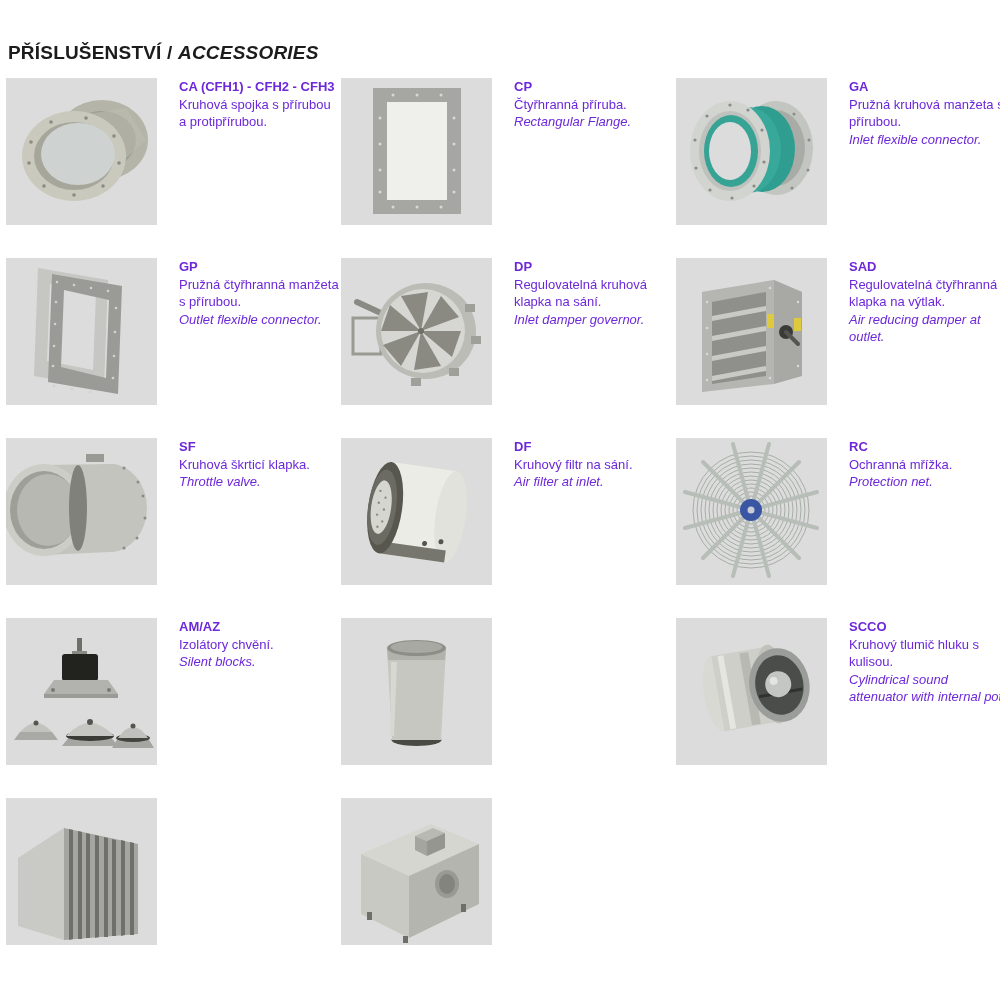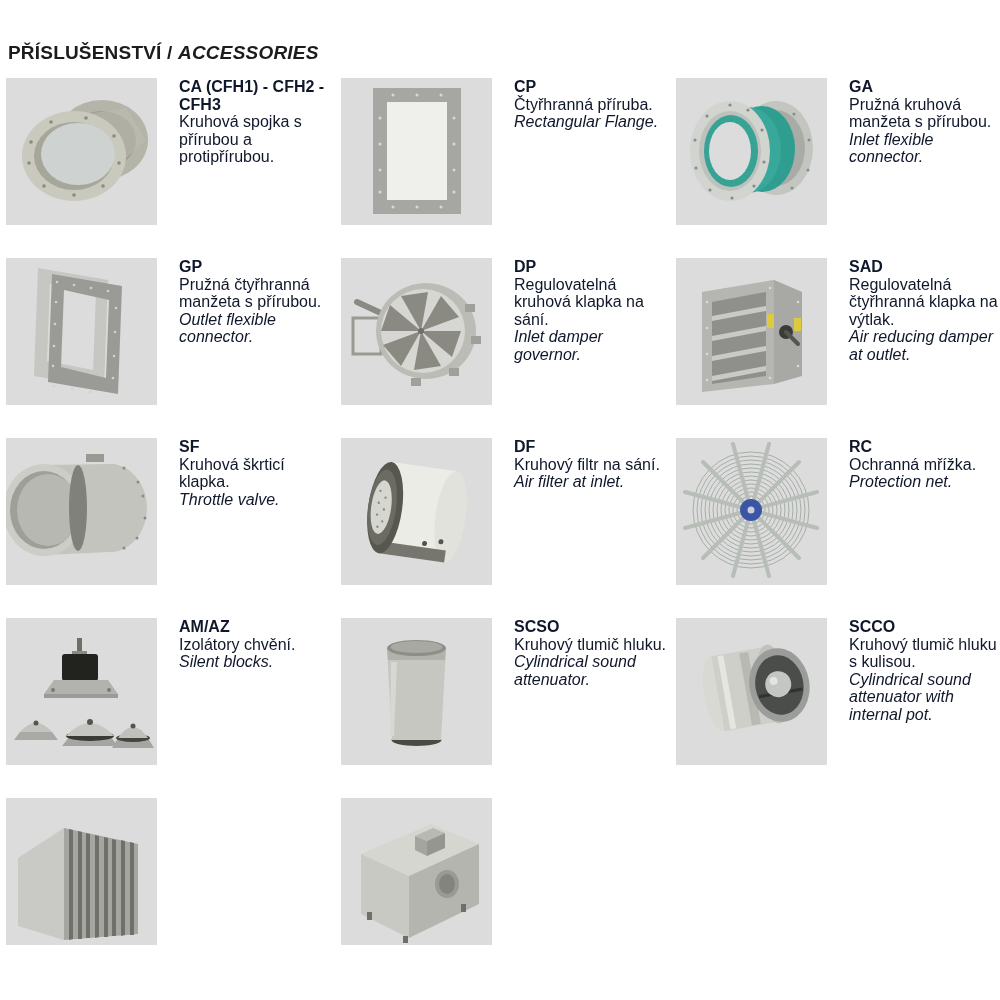--- a/index.html
+++ b/index.html
@@ -4,21 +4,21 @@
 <style>
   html,body{margin:0;padding:0;background:#ffffff;}
   .page{position:relative;width:1000px;height:1000px;background:#ffffff;overflow:hidden;
         font-family:"Liberation Sans",sans-serif;color:#262626;padding-left:22px;}
   .title{position:absolute;left:8px;top:42px;font-size:19px;font-weight:bold;letter-spacing:.2px;color:#1c1c1c;}
   .title .en{font-style:italic;}
   .grid{position:absolute;left:6px;top:78px;display:grid;grid-template-columns:repeat(3,335px);row-gap:33px;}
   .cell{display:flex;height:147px;}
   .imgbox{flex:none;width:151px;height:147px;background:#dcdcdc;}
   .imgbox svg{width:151px;height:147px;display:block;}
-  .txt{margin-left:22px;width:160px;font-size:16px;line-height:17.5px;color:#0f172a;}
+  .txt{margin-left:22px;width:160px;font-size:13px;line-height:17.5px;color:#6d28d9;}
   .code{font-weight:bold;white-space:pre-line;}
   .en{font-style:italic;}
 </style>
 </head>
 <body>
 
 <div class="page">
 
   <div class="title"><span>PŘÍSLUŠENSTVÍ</span><span> / </span><span class="en">ACCESSORIES</span></div>
 
@@ -351,25 +351,20 @@
       <div class="imgbox">
         <svg viewBox="0 0 151 147">
           <ellipse cx="75.5" cy="122" rx="25" ry="6" fill="#4a4a45"></ellipse>
           <path d="M46,30 L105,30 L100,122 L51,122 Z" fill="#c7c7c1"></path>
           <path d="M46,30 L105,30 L104,42 L47,42 Z" fill="#b2b2ac"></path>
           <ellipse cx="75.5" cy="30" rx="29.5" ry="8" fill="#8e8e88"></ellipse>
           <ellipse cx="75.5" cy="29" rx="26" ry="6" fill="#a9a9a3"></ellipse>
           <path d="M50,44 L56,44 L53,118 L49,118 Z" fill="#d8d8d2"></path>
         </svg>
       </div>
-      <div class="txt">
-        <div class="code">SCSO</div>
-        <div class="cz">Kruhový tlumič hluku.</div>
-        <div class="en">Cylindrical sound attenuator.</div>
-      </div>
     </div>
 
     <div class="cell">
       <div class="imgbox">
         <svg viewBox="0 0 151 147">
           <g transform="rotate(-10 75 73)">
             <ellipse cx="42" cy="70" rx="14" ry="38" fill="#d9d9d3"></ellipse>
             <rect x="42" y="32" width="58" height="76" fill="#cfcfc9"></rect>
             <rect x="48" y="33" width="6" height="74" fill="#e6e6e0"></rect>
             <rect x="70" y="34" width="9" height="73" fill="#b9b9b3"></rect>

